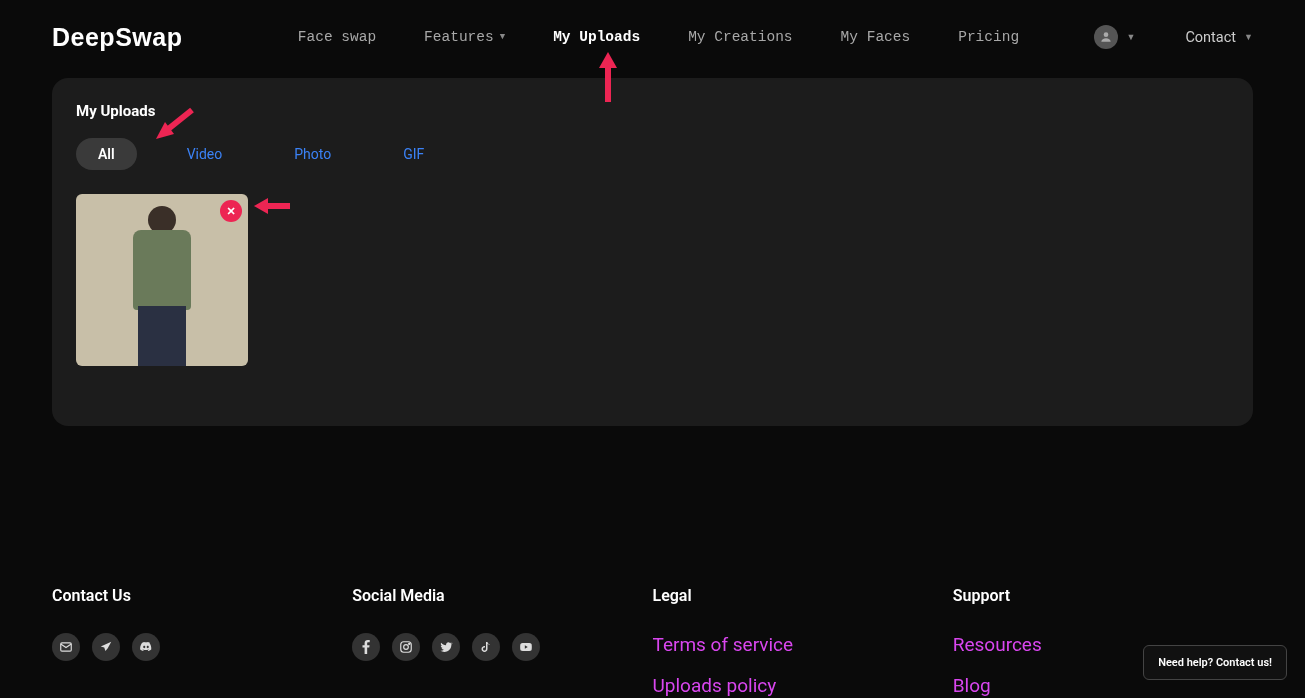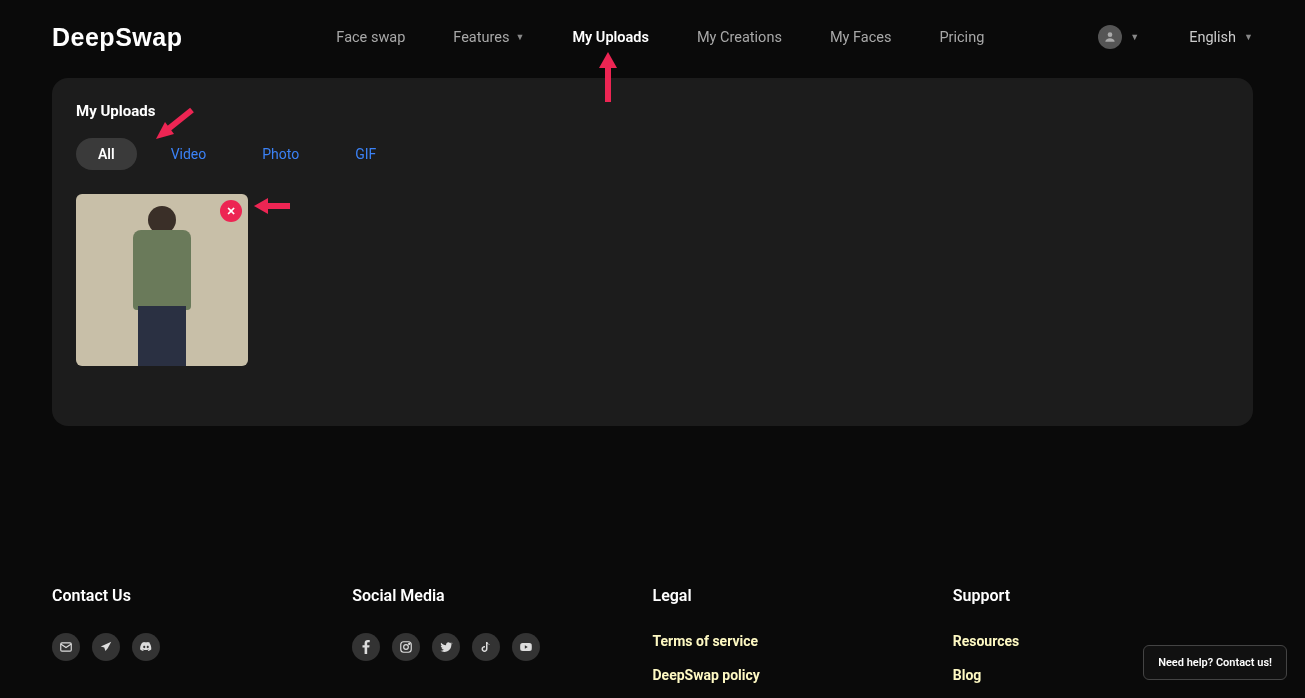--- a/index.html
+++ b/index.html
@@ -22,20 +22,21 @@
 .logo {
   font-size: 25px;
   font-weight: 700;
   letter-spacing: 0.5px;
   font-family: "Arial Black", sans-serif;
 }
 .nav {
   display: flex;
   gap: 48px;
   margin-left: 40px;
+  font-family: Liberation Mono, monospace;
 }
 .nav-item {
   color: #a8a8a8;
   font-size: 14.5px;
   cursor: pointer;
   display: flex;
   align-items: center;
   gap: 6px;
 }
 .nav-item.active {
@@ -77,21 +78,21 @@
   padding: 24px 24px 56px;
   min-height: 348px;
 }
 .panel-title {
   font-size: 15px;
   font-weight: 700;
   margin-bottom: 18px;
 }
 .tabs {
   display: flex;
-  gap: 12px;
+  gap: 28px;
   align-items: center;
 }
 .tab {
   padding: 8px 22px;
   border-radius: 20px;
   color: #3b82f6;
   font-size: 14px;
   cursor: pointer;
 }
 .tab.active {
@@ -197,24 +198,23 @@
   justify-content: center;
   color: #ddd;
   cursor: pointer;
 }
 .footer-links {
   display: flex;
   flex-direction: column;
   gap: 18px;
 }
 .footer-link {
-  color: #fef9c3;
-  font-size: 14px;
-  cursor: pointer;
-  font-weight: bold;
+  color: #d946ef;
+  font-size: 19px;
+  cursor: pointer;
 }
 .help-btn {
   position: absolute;
   bottom: 18px;
   right: 18px;
   background: #111;
   border: 1px solid #444;
   border-radius: 6px;
   padding: 10px 14px;
   color: #fff;
@@ -243,21 +243,21 @@
     <div class="avatar-wrap">
       <div class="avatar">
         <svg width="14" height="14" viewBox="0 0 24 24" fill="#aaa">
             <circle cx="12" cy="8" r="4"></circle>
             <path d="M4 20c0-4 4-6 8-6s8 2 8 6"></path>
           </svg>
       </div>
       <span class="chev">▼</span>
     </div>
     <div class="lang">
-      <span>English</span>
+      <span>Contact</span>
       <span class="chev">▼</span>
     </div>
   </div>
 </div>
 
 <div class="panel">
   <div class="panel-title">My Uploads</div>
   <div class="tabs">
     <div class="tab active">All</div>
     <div class="tab">Video</div>
@@ -342,21 +342,21 @@
           <svg width="14" height="14" viewBox="0 0 24 24" fill="currentColor">
             <path d="M21.6 7.2c-.2-.9-.9-1.5-1.8-1.8C18.3 5 12 5 12 5s-6.3 0-7.8.4c-.9.3-1.6.9-1.8 1.8C2 8.7 2 12 2 12s0 3.3.4 4.8c.2.9.9 1.5 1.8 1.8C5.7 19 12 19 12 19s6.3 0 7.8-.4c.9-.3 1.6-.9 1.8-1.8.4-1.5.4-4.8.4-4.8s0-3.3-.4-4.8zM10 15V9l5 3-5 3z"></path>
           </svg>
         </div>
     </div>
   </div>
   <div class="footer-col">
     <div class="footer-title">Legal</div>
     <div class="footer-links">
       <div class="footer-link">Terms of service</div>
-      <div class="footer-link">DeepSwap policy</div>
+      <div class="footer-link">Uploads policy</div>
 
     </div>
   </div>
   <div class="footer-col">
     <div class="footer-title">Support</div>
     <div class="footer-links">
       <div class="footer-link">Resources</div>
       <div class="footer-link">Blog</div>
 
     </div>

